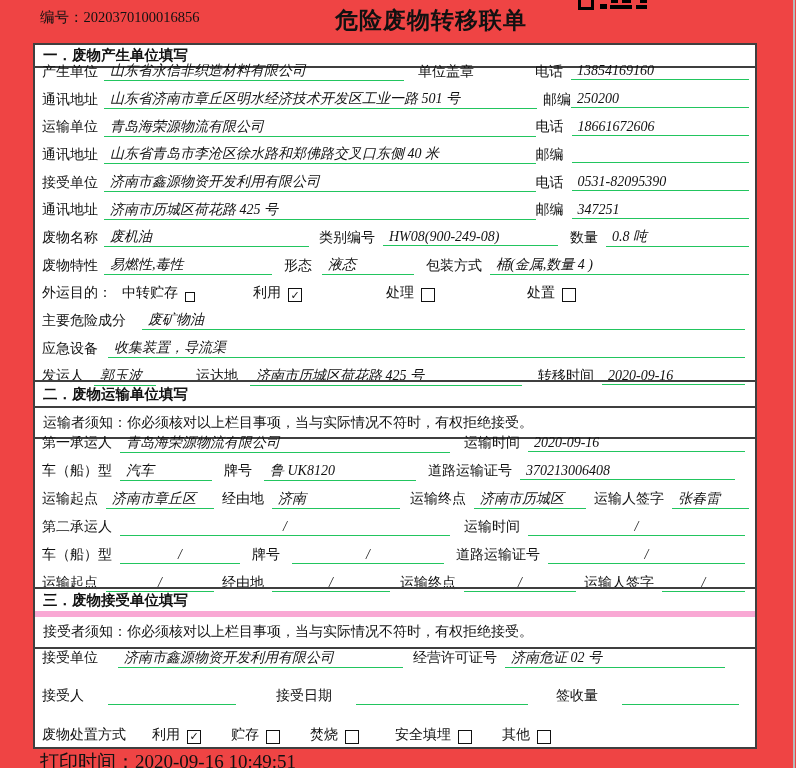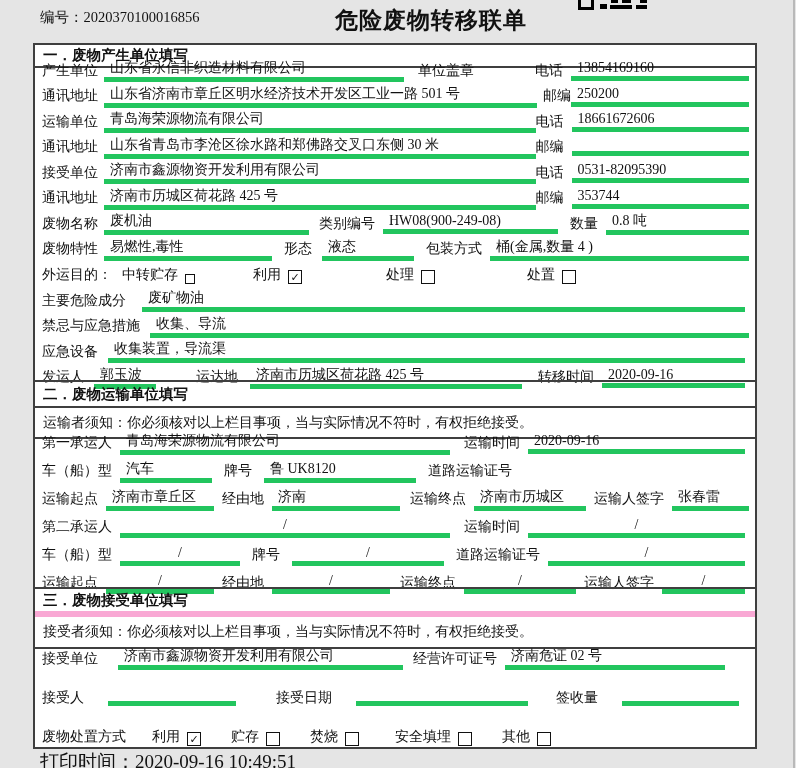--- a/index.html
+++ b/index.html
@@ -1,17 +1,17 @@
 <!DOCTYPE html>
 <html><head>
 <meta charset="utf-8">
 <style>
   html,body { margin:0; padding:0; background:#fff; }
   .page {
-    position:relative; width:796px; height:768px; background:#e5e5e5;
+    position:relative; width:796px; height:768px; background:#ef4444;
     font-family:"Liberation Serif","DejaVu Serif",serif;
     color:#111; font-size:14px; overflow:hidden;
   }
   .right-edge { position:absolute; top:0; right:1px; width:2px; height:768px; background:#b9b9b9; }
 
   .serial { position:absolute; left:40px; top:8px; font-size:14.5px; white-space:nowrap; }
   .doc-title {
     position:absolute; left:0; top:5px; width:100%; box-sizing:border-box; padding-left:66px;
     text-align:center; font-size:23px; font-weight:bold; letter-spacing:1px; white-space:nowrap;
   }
@@ -34,22 +34,22 @@
   #s1rows { height:312px; }
   #s2rows { height:148px; }
   #s3rows { flex:1; }
 
   .row {
     flex:1; display:flex; align-items:center;
     padding:0 6px 0 7px; white-space:nowrap; box-sizing:border-box; min-height:0;
   }
   .lbl { flex:none; }
   .u {
-    border-bottom:5px solid #22c55e; min-height:17px; box-sizing:border-box;
-    padding:0 2px 0 6px; overflow:hidden;
+    border-bottom:1px solid #22c55e; min-height:17px; box-sizing:border-box;
+    padding:0 2px 0 6px; overflow:hidden;font-style:italic;
   }
   .u.grow { flex:1; }
   .tc { text-align:center; padding-left:2px; }
   .sp { flex:1; }
 
   .notice {
     flex:none; display:flex; align-items:center; padding-left:8px;
     border-bottom:2px solid #3f3f3f; box-sizing:border-box;
   }
   #s2notice { height:31px; }
@@ -113,40 +113,40 @@
       <div class="row">
         <span class="lbl">运输单位</span>
         <span class="u" style="width:433px;margin-left:6px">青岛海荣源物流有限公司</span>
         <span class="sp"></span>
         <span class="lbl">电话</span>
         <span class="u" style="width:178px;margin-left:8px">18661672606</span>
       </div>
 
       <div class="row">
         <span class="lbl">通讯地址</span>
-        <span class="u" style="width:433px;margin-left:6px">山东省青岛市李沧区徐水路和郑佛路交叉口东侧 30 米</span>
+        <span class="u" style="width:433px;margin-left:6px">山东省青岛市李沧区徐水路和郑佛路交叉口东侧 40 米</span>
         <span class="sp"></span>
         <span class="lbl">邮编</span>
         <span class="u" style="width:178px;margin-left:8px"></span>
       </div>
 
       <div class="row">
         <span class="lbl">接受单位</span>
         <span class="u" style="width:433px;margin-left:6px">济南市鑫源物资开发利用有限公司</span>
         <span class="sp"></span>
         <span class="lbl">电话</span>
         <span class="u" style="width:178px;margin-left:8px">0531-82095390</span>
       </div>
 
       <div class="row">
         <span class="lbl">通讯地址</span>
         <span class="u" style="width:433px;margin-left:6px">济南市历城区荷花路 425 号</span>
         <span class="sp"></span>
         <span class="lbl">邮编</span>
-        <span class="u" style="width:178px;margin-left:8px">353744</span>
+        <span class="u" style="width:178px;margin-left:8px">347251</span>
       </div>
 
       <div class="row">
         <span class="lbl">废物名称</span>
         <span class="u" style="width:205px;margin-left:6px">废机油</span>
         <span class="lbl" style="margin-left:10px">类别编号</span>
         <span class="u" style="width:175px;margin-left:8px">HW08(900-249-08)</span>
         <span class="lbl" style="margin-left:12px">数量</span>
         <span class="u grow" style="margin-left:8px">0.8 吨</span>
       </div>
@@ -178,24 +178,20 @@
           <span class="lbl">处置</span>
           <span class="bx"></span>
         </span>
       </div>
 
       <div class="row">
         <span class="lbl">主要危险成分</span>
         <span class="u grow" style="margin-left:16px;margin-right:4px">废矿物油</span>
       </div>
 
-      <div class="row">
-        <span class="lbl">禁忌与应急措施</span>
-        <span class="u grow" style="margin-left:10px">收集、导流</span>
-      </div>
 
       <div class="row">
         <span class="lbl">应急设备</span>
         <span class="u grow" style="margin-left:10px;margin-right:4px">收集装置，导流渠</span>
       </div>
 
       <div class="row">
         <span class="lbl">发运人</span>
         <span class="u" style="width:62px;margin-left:10px">郭玉波</span>
         <span class="lbl" style="margin-left:40px">运达地</span>
@@ -218,20 +214,21 @@
         <span class="lbl" style="margin-left:14px">运输时间</span>
         <span class="u grow" style="margin-left:8px;margin-right:4px">2020-09-16</span>
       </div>
 
       <div class="row">
         <span class="lbl">车（船）型</span>
         <span class="u" style="width:92px;margin-left:8px">汽车</span>
         <span class="lbl" style="margin-left:12px">牌号</span>
         <span class="u" style="width:152px;margin-left:12px">鲁 UK8120</span>
         <span class="lbl" style="margin-left:12px">道路运输证号</span>
+        <span class="u" style="width:215px;margin-left:8px">370213006408</span>
       </div>
 
       <div class="row">
         <span class="lbl">运输起点</span>
         <span class="u" style="width:108px;margin-left:8px">济南市章丘区</span>
         <span class="lbl" style="margin-left:8px">经由地</span>
         <span class="u" style="width:128px;margin-left:8px">济南</span>
         <span class="lbl" style="margin-left:10px">运输终点</span>
         <span class="u" style="width:112px;margin-left:8px">济南市历城区</span>
         <span class="lbl" style="margin-left:8px">运输人签字</span>

